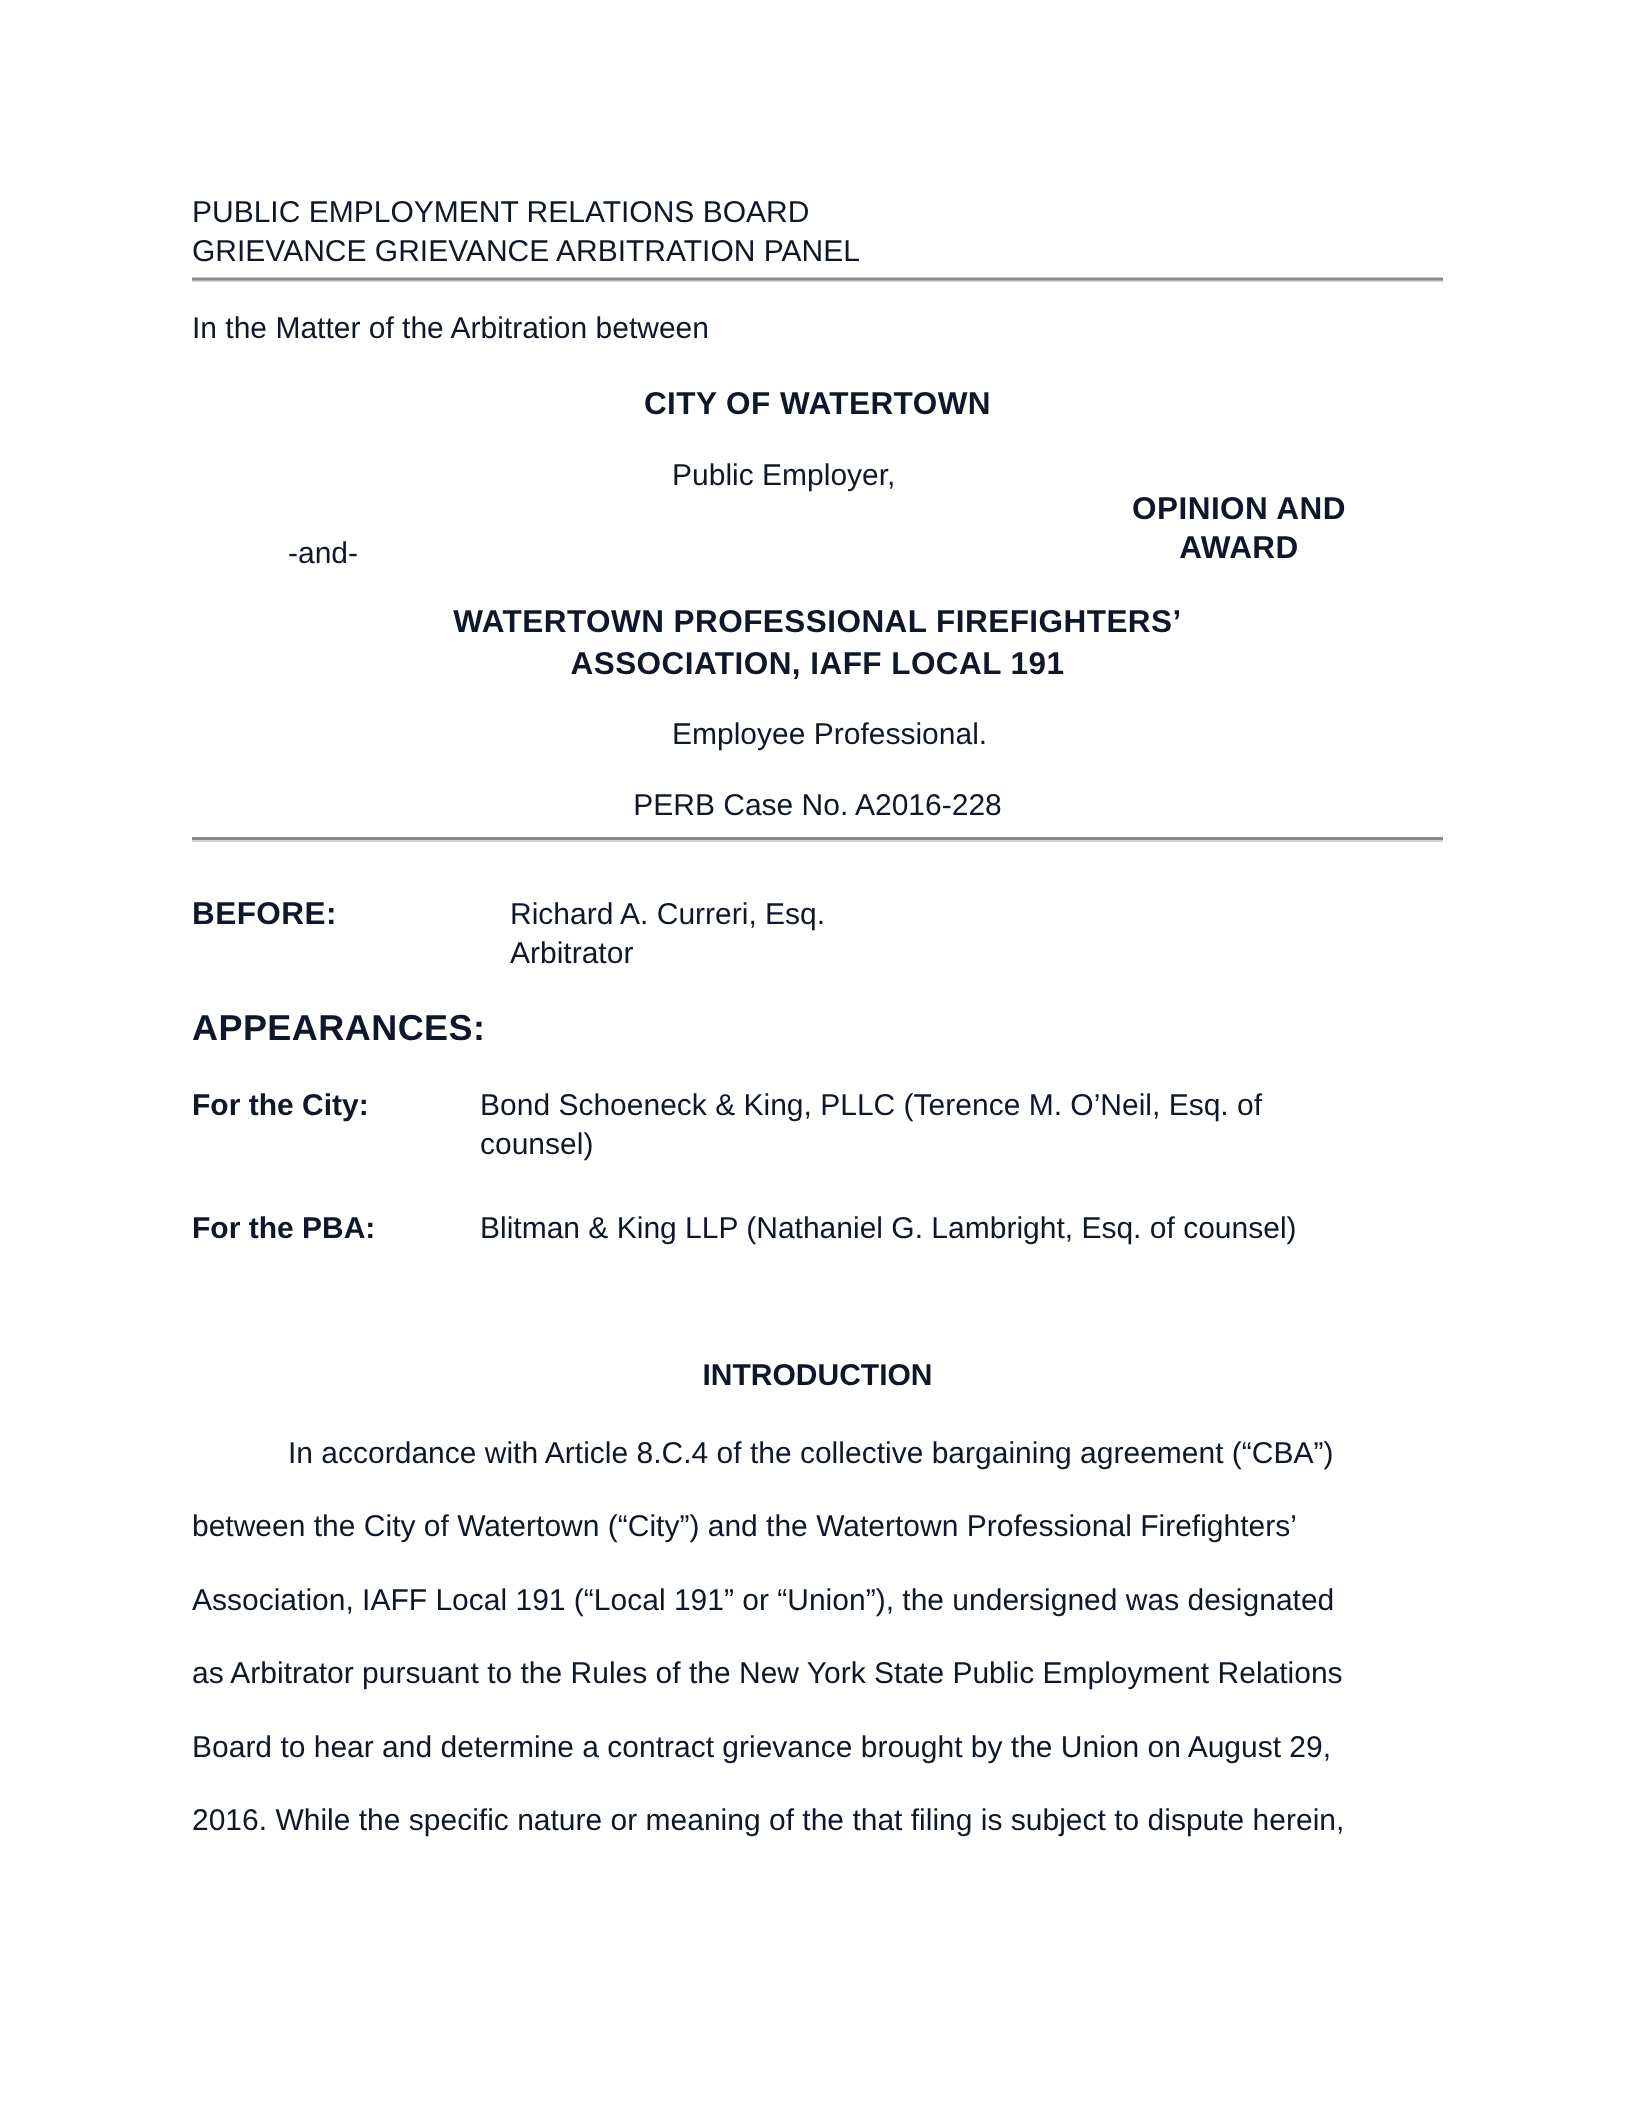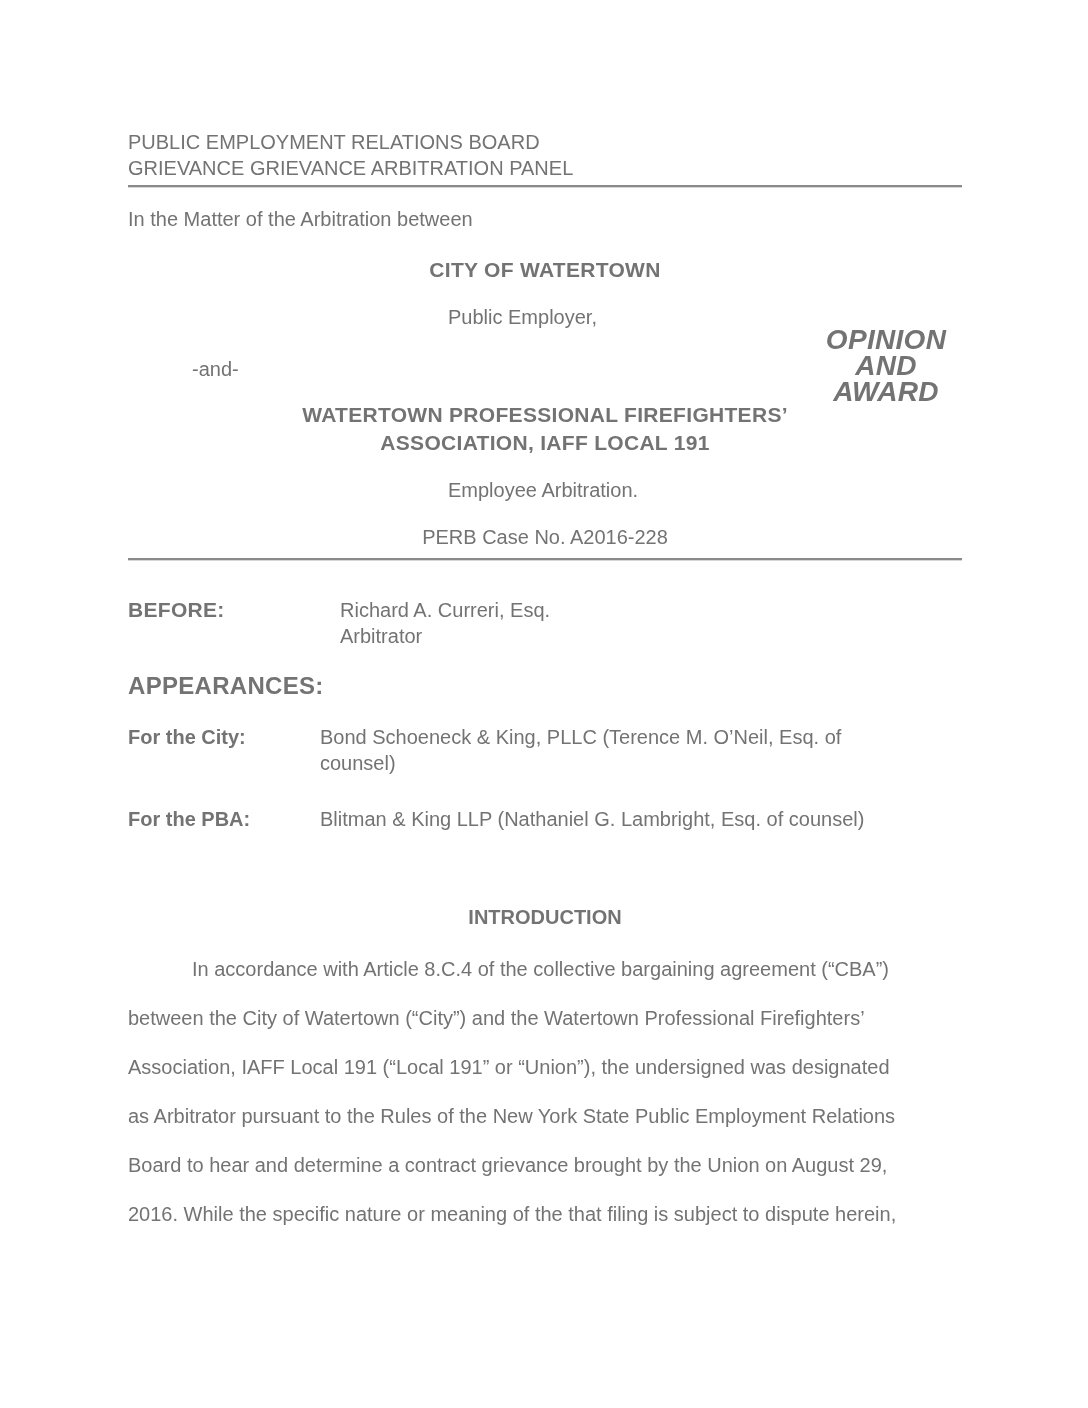--- a/index.html
+++ b/index.html
@@ -3,21 +3,21 @@
 <meta charset="utf-8">
 <style>
   html, body { margin: 0; padding: 0; background: #ffffff; }
   .page {
     position: relative;
     width: 1088px;
     height: 1408px;
     box-sizing: border-box;
     padding: 129px 126px 0 128px;
     background: #ffffff;
-    color: #737373;
+    color: #0f172a;
     font-family: "Liberation Sans", "DejaVu Sans", sans-serif;
     font-size: 20px;
     line-height: 26px;
     overflow: hidden;
   }
   .hdr-line { line-height: 26px; }
   .rule {
     border: 0;
     height: 2px;
     background: #8a8a8a;
@@ -35,29 +35,28 @@
     text-align: center;
   }
   .employer-name { margin-top: 24px; }
   .employer-role { margin-top: 20px; margin-left: 320px; }
   .separator { margin-top: 26px; margin-left: 64px; }
   .union-name { margin-top: 19px; white-space: pre; }
   .union-role { margin-top: 20px; margin-left: 320px; }
   .case-number { margin-top: 21px; text-align: center; }
   .opinion-award {
     position: absolute;
-    left: 796px;
+    left: 736px;
     top: 327px;
     width: 180px;
     text-align: center;
     font-weight: bold;
-    font-size: 28px;
+    font-size: 21px;
     line-height: 26px;
     letter-spacing: 0.3px;
-    font-style: italic;
   }
   .before-row { margin-top: 36px; display: flex; gap: 20px; }
   .label-col {
     width: 192px;
     flex: 0 0 192px;
     font-weight: bold;
   }
   .label-col.big { font-size: 21px; line-height: 26px; letter-spacing: 0.3px; }
   .value-col { white-space: pre; line-height: 26px; }
   .appearances-heading {
@@ -100,21 +99,21 @@
 
     <div class="party-bold employer-name">CITY OF WATERTOWN</div>
 
     <div class="employer-role">Public Employer,</div>
 
     <div class="separator">-and-</div>
 
     <div class="party-bold union-name">WATERTOWN PROFESSIONAL FIREFIGHTERS’
 ASSOCIATION, IAFF LOCAL 191</div>
 
-    <div class="union-role">Employee Arbitration.</div>
+    <div class="union-role">Employee Professional.</div>
 
     <div class="case-number">PERB Case No. A2016-228</div>
   </div>
 
   <div class="opinion-award">
     <div>OPINION AND</div>
     <div>AWARD</div>
   </div>
 
   <hr class="rule rule2">

